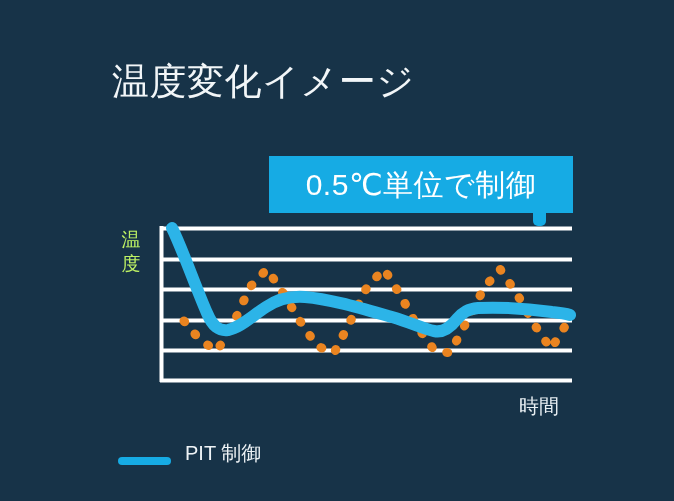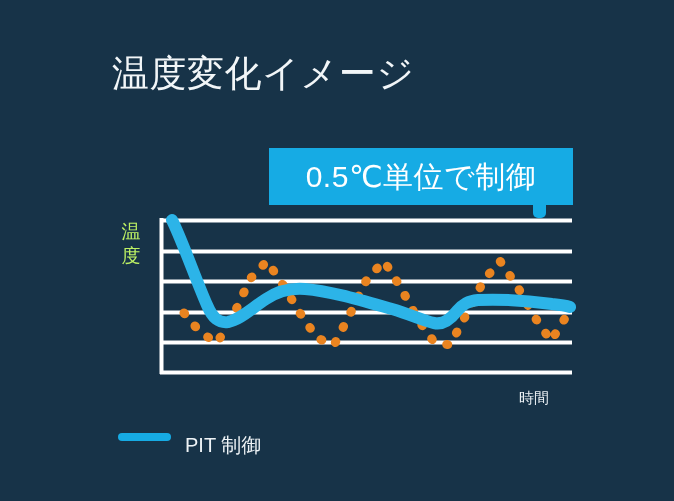--- a/index.html
+++ b/index.html
@@ -11,21 +11,21 @@
   }
 
   body {
     background: #173348;
     font-family: "Liberation Sans", "DejaVu Sans", sans-serif;
     position: relative;
   }
 
   #figure {
     position: absolute;
-    left: 0; top: 8px;
+    left: 0; top: 16px;
     width: 674px;
     height: 395px;
   }
 
   
   #chart-title {
     position: absolute;
     left: 112px;
     top: 44px;
     font-size: 37px;
@@ -74,21 +74,21 @@
     width: 26px;
     font-size: 19px;
     line-height: 24px;
     color: #bef264;
     text-align: center;
   }
   #x-axis-label {
     position: absolute;
     left: 519px;
     top: 378px;
-    font-size: 15px;
+    font-size: 20px;
     line-height: 24px;
     color: #e9eff3;
     white-space: nowrap;
   }
 
   
   #plot {
     position: absolute;
     left: 0;
     top: 0;
@@ -98,21 +98,21 @@
   #legend {
     position: absolute;
     left: 118px;
     top: 420px;
     height: 34px;
     display: flex;
     align-items: center;
   }
   .legend-entry {
     display: flex;
-    align-items: flex-start;
+    align-items: flex-end;
     white-space: nowrap;
   }
   .legend-entry + .legend-entry { margin-left: 33px; }
   .legend-swatch-solid {
     width: 53px;
     height: 8px;
     border-radius: 4px;
     background: #16abe4;
     margin-right: 14px;
   }

